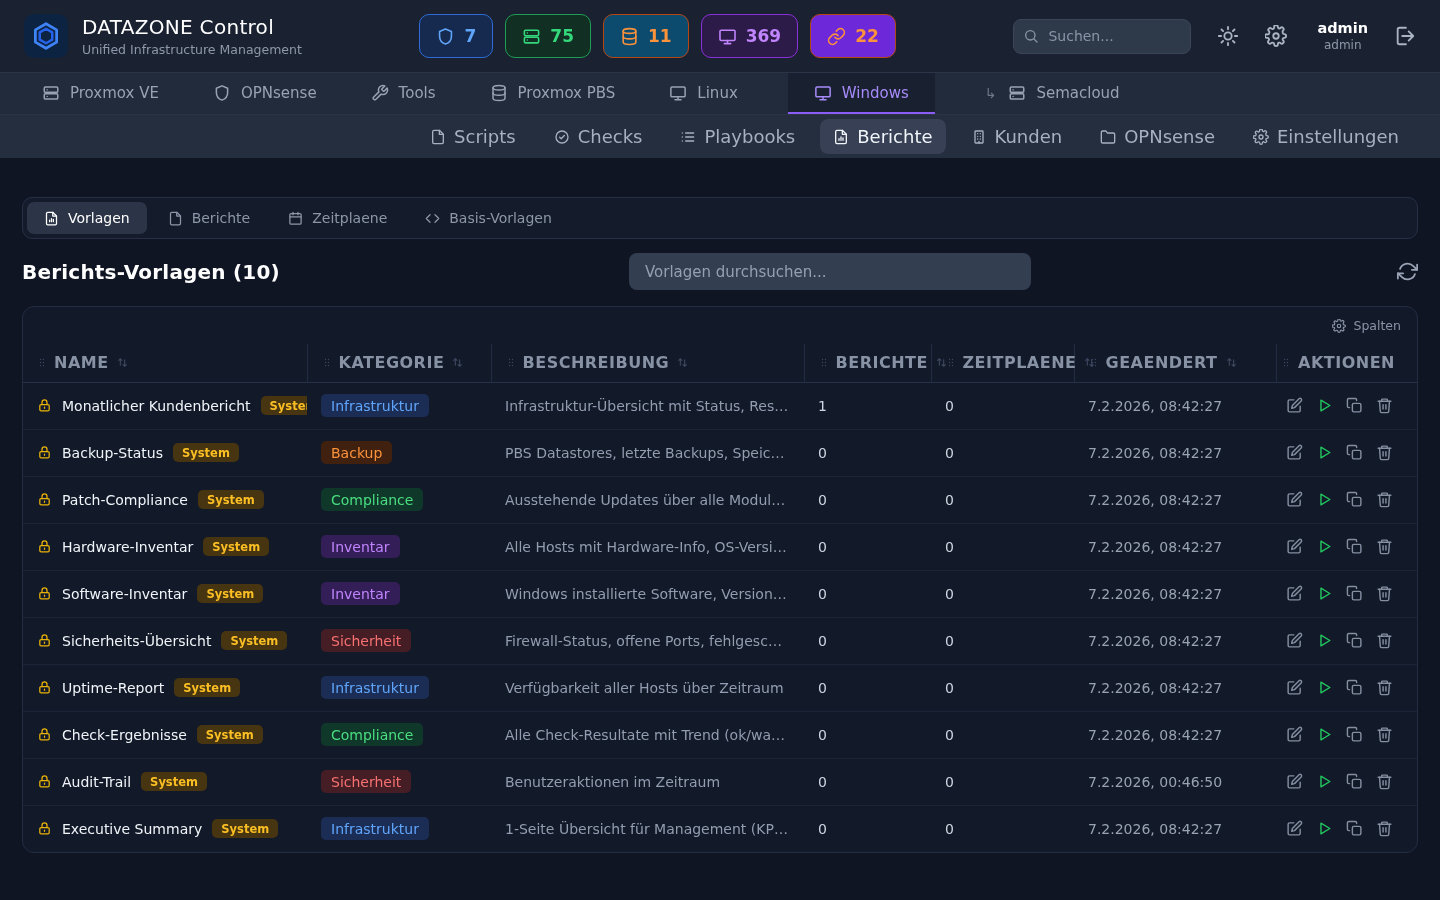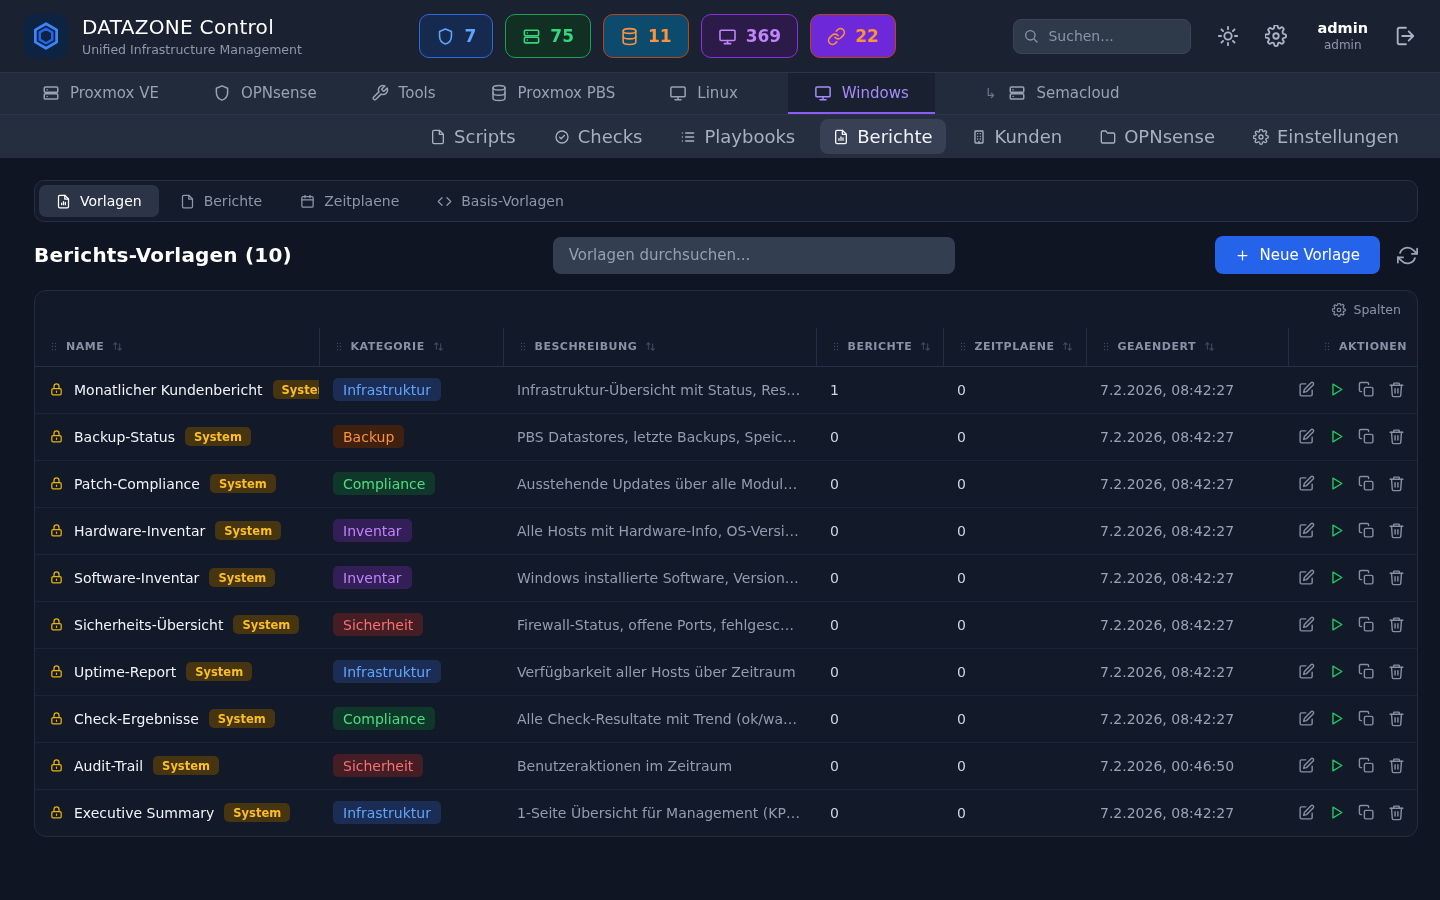--- a/index.html
+++ b/index.html
@@ -71,21 +71,21 @@
     justify-content:flex-end; padding-right:28px; gap:12px;
   }
   .sub-item {
     display:flex; align-items:center; gap:8px; color:#a6b0c0; font-size:18px;
     padding:7px 13px; border-radius:8px; cursor:pointer;
   }
   .sub-item .icon { width:16px; height:16px; }
   .sub-item.active { background:#374055; color:#f1f5f9; }
 
   
-  .main { padding:0 22px;margin-left:12px; }
+  .main { padding:17px 22px; }
   .tabbar {
     margin-top:22px; background:#141b2a; border:1px solid #262f45; border-radius:10px;
     padding:4px; display:flex; gap:4px;
   }
   .tab {
     display:flex; align-items:center; gap:9px; padding:8px 17px; border-radius:7px;
     color:#8d97a9; font-size:14px; cursor:pointer; background:transparent; border:none;
     font-family:inherit;
   }
   .tab .icon { width:15px; height:15px; }
@@ -126,21 +126,21 @@
 
   table { width:100%; border-collapse:collapse; table-layout:fixed; }
   thead th {
     height:38px; border-bottom:1px solid #27304a; border-left:1px solid #222c42;
     padding:0 10px 0 14px; text-align:left;
   }
   thead th:first-child { border-left:none; }
   .th-inner { display:flex; align-items:center; gap:7px; }
   .th-inner.right { justify-content:flex-end; padding-right:12px; }
   .th-label {
-    color:#8792a5; font-size:11px; font-weight:bold; letter-spacing:.5px;
+    color:#8792a5; font-size:16px; font-weight:bold; letter-spacing:.5px;
     text-transform:uppercase; white-space:nowrap;
   }
   .grip { width:10px; height:13px; color:#3e4961; cursor:grab; }
   .sort { width:13px; height:13px; color:#3e4961; cursor:pointer; }
 
   tbody td {
     height:47px; border-bottom:1px solid #1c2537; padding:0 14px;
     font-size:14px; vertical-align:middle; white-space:nowrap; overflow:hidden;
   }
   tbody tr:last-child td { border-bottom:none; }
@@ -445,28 +445,20 @@
         </span>
     <span class="lbl">Basis-Vorlagen</span>
   </button>
     </div>
 
   <div class="toolbar">
     <h1 class="page-title">Berichts-Vorlagen (10)</h1>
     <div class="tb2-search">
       <input type="text" placeholder="Vorlagen durchsuchen..." style="">
     </div>
-    <button class="btn-primary">
-      <span class="icon">
-          <svg viewBox="0 0 24 24" fill="none" stroke="currentColor" stroke-width="2" stroke-linecap="round" stroke-linejoin="round">
-            <path d="M12 5v14M5 12h14"></path>
-          </svg>
-        </span>
-      <span>Neue Vorlage</span>
-    </button>
     <button class="refresh-btn">
       <span class="icon" style="width:21px;height:21px">
           <svg viewBox="0 0 24 24" fill="none" stroke="currentColor" stroke-width="2" stroke-linecap="round" stroke-linejoin="round">
             <path d="M23 4v6h-6M1 20v-6h6"></path>
             <path d="M3.51 9a9 9 0 0114.85-3.36L23 10M1 14l4.64 4.36A9 9 0 0020.49 15"></path>
           </svg>
         </span>
     </button>
   </div>
 

